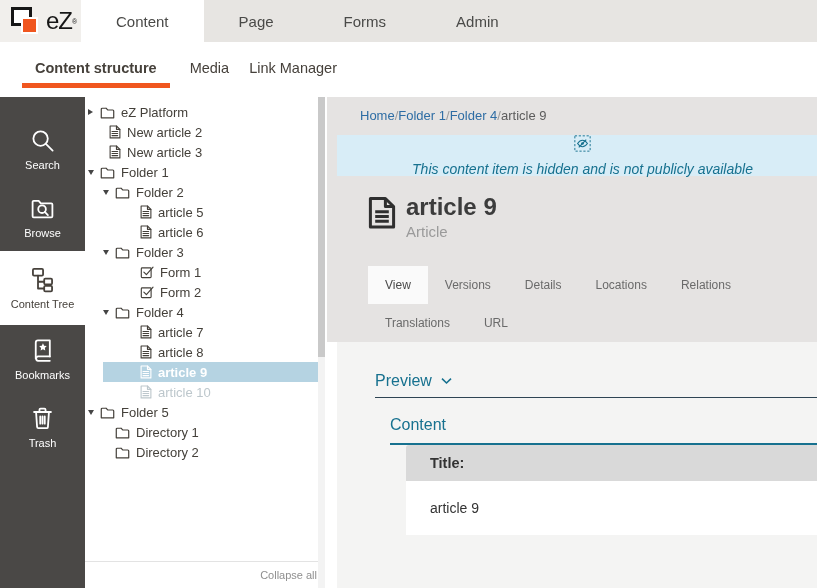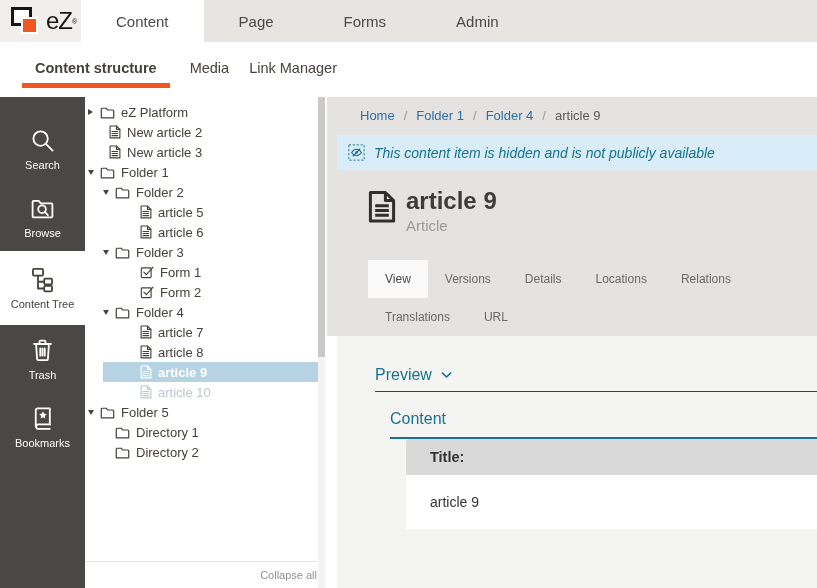--- a/index.html
+++ b/index.html
@@ -43,25 +43,25 @@
   .arr.collapsed::before { content:''; border-left:5px solid #454545; border-top:3.5px solid transparent; border-bottom:3.5px solid transparent; }
   .tree-ico { flex:none; display:flex; margin-right:6px; }
   .tree-ico svg { stroke:currentColor; fill:none; stroke-width:1.3; stroke-linejoin:round; stroke-linecap:round; }
   .tree-footer { position:absolute; bottom:0; left:0; right:0; height:27px; border-top:1px solid #e3e3e3; display:flex; justify-content:flex-end; align-items:center; padding-right:8px; font-size:11px; color:#8f8f8f; background:#fff; }
   .tree-scroll { position:absolute; top:0; right:0; width:7px; height:100%; background:#f3f3f3; }
   .tree-thumb { position:absolute; top:0; left:0; width:7px; height:260px; background:#c9c9c9; }
 
   
   .main { flex:1; display:flex; flex-direction:column; background:#fff; }
   .main-header { background:#e5e3e2; margin-left:2px; }
-  .breadcrumb { padding:11px 0 12px 33px; font-size:13px; display:flex; gap:9px; align-items:center; }
+  .breadcrumb { padding:11px 0 12px 33px; font-size:13px; display:flex; align-items:center; }
   .crumb-link { color:#2e6da4; cursor:pointer; }
   .crumb-sep { color:#9a9a9a; }
   .crumb-current { color:#5c5c5c; }
-  .notice { margin-left:10px; height:35px; background:#d8edf7; display:flex; align-items:center; gap:9px; padding-left:11px; color:#17718f; font-style:italic; font-size:14px; }
+  .notice { margin-left:10px; height:41px; background:#d8edf7; display:flex; align-items:center; gap:9px; padding-left:11px; color:#17718f; font-style:italic; font-size:14px;flex-direction:column; }
   .notice svg { stroke:#17718f; fill:none; stroke-width:1.3; flex:none; }
   .title-row { display:flex; gap:10px; padding:18px 0 0 41px; align-items:flex-start; }
   .title-row svg { stroke:#2f2f2f; fill:none; stroke-width:1.5; stroke-linejoin:round; flex:none; margin-top:2px; }
   .page-title { font-size:24px; font-weight:bold; color:#3c3c3c; line-height:1.1; }
   .content-type { font-size:15px; color:#9a9a9a; margin-top:3px; }
   .tabs { padding-left:41px; margin-top:26px; }
   .tab-row { display:flex; }
   .tab { padding:12px 17px; font-size:12px; color:#6a6a6a; cursor:pointer; }
   .tab.active { background:#fafafa; color:#4a4a4a; }
 
@@ -124,34 +124,34 @@
       <svg viewBox="0 0 24 24">
           <rect x="3.5" y="2.5" width="9" height="6" rx="1"></rect>
           <path d="M8 8.5 V20 h5.5 M8 14 h5.5"></path>
           <rect x="13.5" y="11.3" width="7" height="5" rx="1"></rect>
           <rect x="13.5" y="17.6" width="7" height="5" rx="1"></rect>
         </svg>
       <span>Content Tree</span>
     </div>
     <div class="side-item">
       <svg viewBox="0 0 24 24">
+          <path d="M6 19.2 V5 a2 2 0 0 1 2-2 h10.5 v14.3"></path>
+          <path d="M18.5 17.3 H7.9 a2 2 0 0 0 0 3.9 H18.5"></path>
+          <path d="M12.4 5.6 l1.05 2.1 2.3 .35 -1.68 1.63 .4 2.3 -2.07 -1.1 -2.07 1.1 .4 -2.3 -1.68 -1.63 2.3 -.35 z" fill="currentColor" stroke="none"></path>
+        </svg>
+      <span>Bookmarks</span>
+    </div>
+    <div class="side-item">
+      <svg viewBox="0 0 24 24">
           <path d="M4.5 6.2 h15"></path>
           <path d="M9.3 6 V4.2 a1 1 0 0 1 1-1 h3.4 a1 1 0 0 1 1 1 V6"></path>
           <path d="M6.3 6.6 l.9 13 a1.1 1.1 0 0 0 1.1 1 h7.4 a1.1 1.1 0 0 0 1.1-1 l.9-13"></path>
           <path d="M10 10.2 v6.4 M12 10.2 v6.4 M14 10.2 v6.4"></path>
         </svg>
       <span>Trash</span>
-    </div>
-    <div class="side-item">
-      <svg viewBox="0 0 24 24">
-          <path d="M6 19.2 V5 a2 2 0 0 1 2-2 h10.5 v14.3"></path>
-          <path d="M18.5 17.3 H7.9 a2 2 0 0 0 0 3.9 H18.5"></path>
-          <path d="M12.4 5.6 l1.05 2.1 2.3 .35 -1.68 1.63 .4 2.3 -2.07 -1.1 -2.07 1.1 .4 -2.3 -1.68 -1.63 2.3 -.35 z" fill="currentColor" stroke="none"></path>
-        </svg>
-      <span>Bookmarks</span>
     </div>
   </div>
 
   <div class="tree-panel">
     <div id="tree-rows">
         <div class="tree-row" style="padding-left: 3px; align-items: center;">
           <span class="arr collapsed"></span>
           <span class="tree-ico">
             <svg viewBox="0 0 16 14" width="15" height="13">
               <path d="M1.3 12.7 V3.4 a1 1 0 0 1 1-1 h3.9 a.9.9 0 0 1 .7.3 l1.3 1.6 h5.5 a1 1 0 0 1 1 1 v7.4 z"></path>

